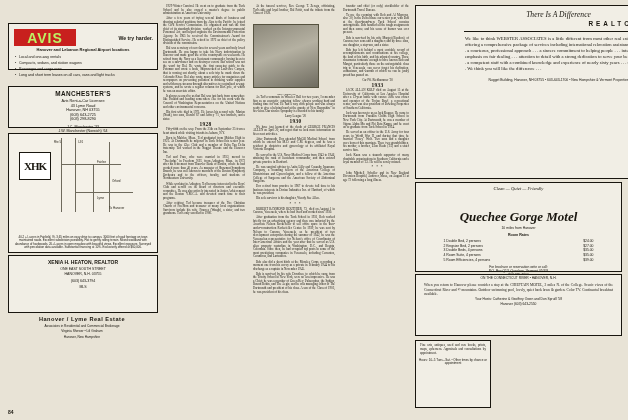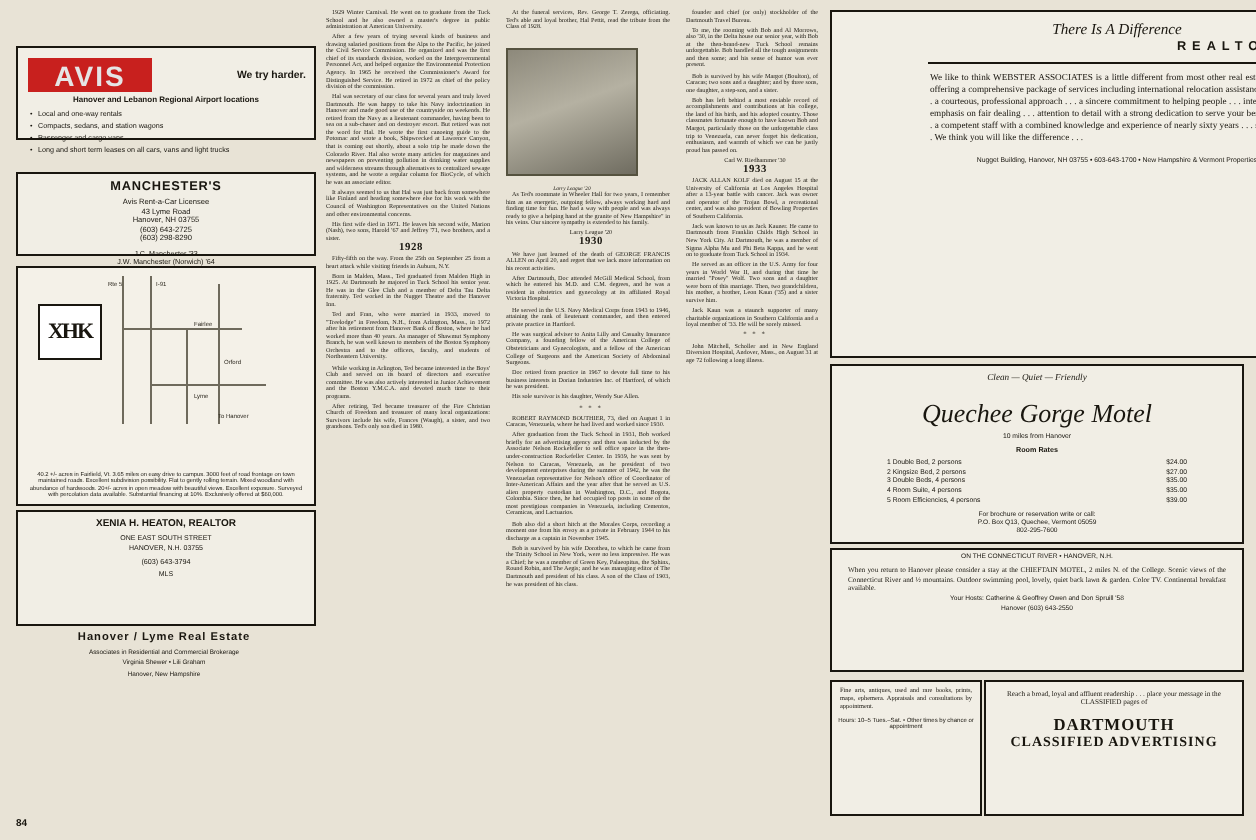--- a/index.html
+++ b/index.html
@@ -31,21 +31,21 @@
     font-weight:bold;font-size:9px;letter-spacing:3px;
   }
 
   
   .avis{
     position:absolute;left:8px;top:23px;width:148px;height:45px;
     border:1px solid #19160f;background:#f1eee5;
   }
   .avis-logo{
     position:absolute;left:5px;top:5px;width:62px;height:17px;
-    background:#c8201e;color:#e5e5e5;font-family:"Liberation Sans", sans-serif;
+    background:#c8201e;color:#bef264;font-family:"Liberation Sans", sans-serif;
     font-weight:bold;font-size:14px;letter-spacing:1px;
     display:flex;align-items:center;justify-content:center;
   }
   .avis-tag{
     position:absolute;left:72px;top:11px;width:72px;
     font-family:"Liberation Sans", sans-serif;font-size:5.2px;font-weight:bold;text-align:right;
   }
   .avis-body{position:absolute;left:5px;top:24px;width:138px;font-family:"Liberation Sans", sans-serif;font-size:3.6px;line-height:4.6px;}
   .avis-body .b{font-weight:bold;text-align:center;font-size:4px;margin-bottom:2px;}
   .avis-body ul{margin:0;padding-left:5px;list-style:none;}
@@ -119,21 +119,21 @@
   .webster .foot{
     font-family:"Liberation Sans", sans-serif;font-size:3.4px;text-align:center;margin-top:6px;
   }
 
   
   .quechee{
     position:absolute;left:415px;top:182px;width:205px;height:88px;
     border:1px solid #19160f;background:#f1eee5;text-align:center;
   }
   .quechee .top{font-family:"Liberation Serif",serif;font-style:italic;font-size:4.6px;margin-top:3px;}
-  .quechee .name{font-family:"Liberation Serif",serif;font-style:italic;font-weight:normal;font-size:13px;margin-top:8px;}
+  .quechee .name{font-family:"Liberation Serif",serif;font-style:italic;font-weight:bold;font-size:13px;margin-top:18px;}
   .quechee .sm{font-family:"Liberation Sans",sans-serif;font-size:3.4px;margin-top:1px;}
   .quechee .rates{font-family:"Liberation Sans",sans-serif;font-size:3.6px;font-weight:bold;margin-top:3px;}
   .quechee table{margin:2px auto 0;font-family:"Liberation Sans",sans-serif;font-size:3.4px;border-collapse:collapse;width:150px;}
   .quechee td{padding:.3px 0;}
   .quechee td.r{text-align:right;}
   .quechee td.l{text-align:left;}
   .quechee .addr{font-family:"Liberation Sans",sans-serif;font-size:3.3px;line-height:4px;margin-top:3px;}
 
   
   .chief{
@@ -346,19 +346,14 @@
     <div class="body">When you return to Hanover please consider a stay at the CHIEFTAIN MOTEL, 2 miles N. of the College. Scenic views of the Connecticut River and ½ mountains. Outdoor swimming pool, lovely, quiet back lawn &amp; garden. Color TV. Continental breakfast available.</div>
     <div class="sm">Your Hosts: Catherine &amp; Geoffrey Owen and Don Spruill '58</div>
     <div class="sm">Hanover  (603) 643-2550</div>
   </div>
 
   <div class="cath">
     <div class="body">Fine arts, antiques, used and rare books, prints, maps, ephemera. Appraisals and consultations by appointment.</div>
     <div class="ft">Hours: 10–5 Tues.–Sat.  •  Other times by chance or appointment</div>
   </div>
 
-  <div class="classified">
-    <div class="l1">Reach a broad, loyal and affluent readership . . . place your message in the CLASSIFIED pages of</div>
-    <div class="big">DARTMOUTH</div>
-    <div class="big2">CLASSIFIED ADVERTISING</div>
-  </div>
 
 </div>
 
 </body></html>

